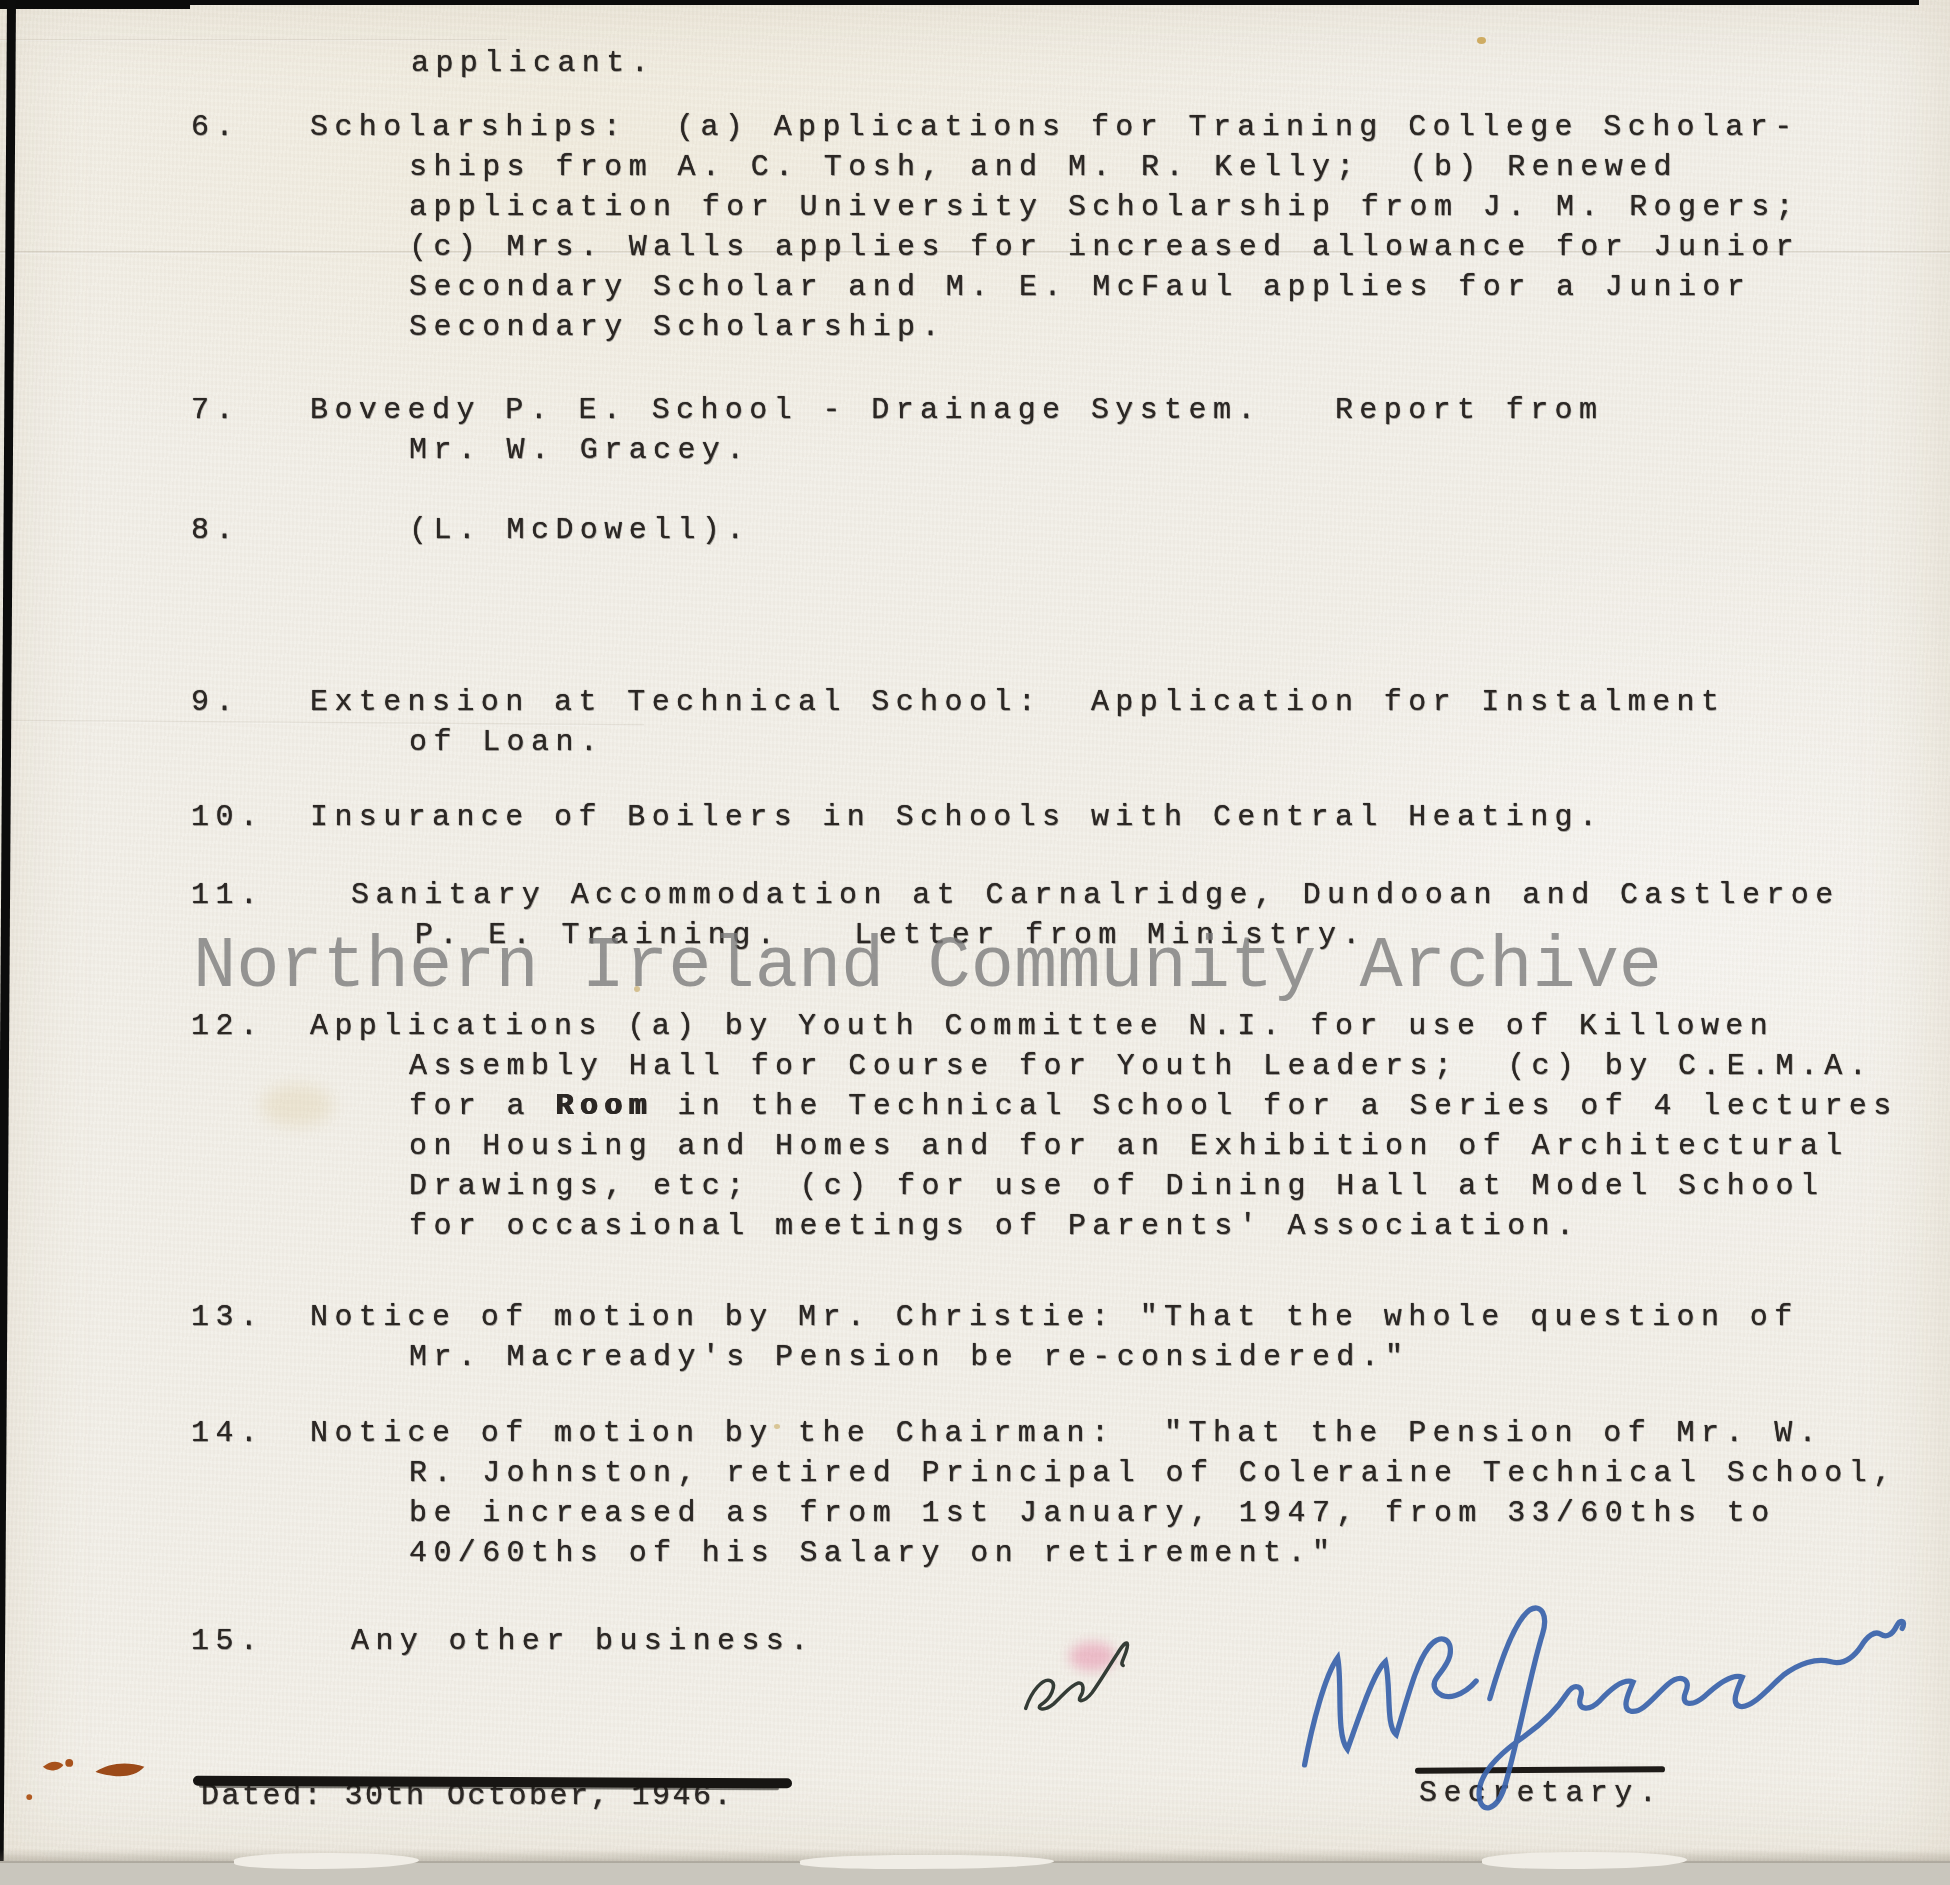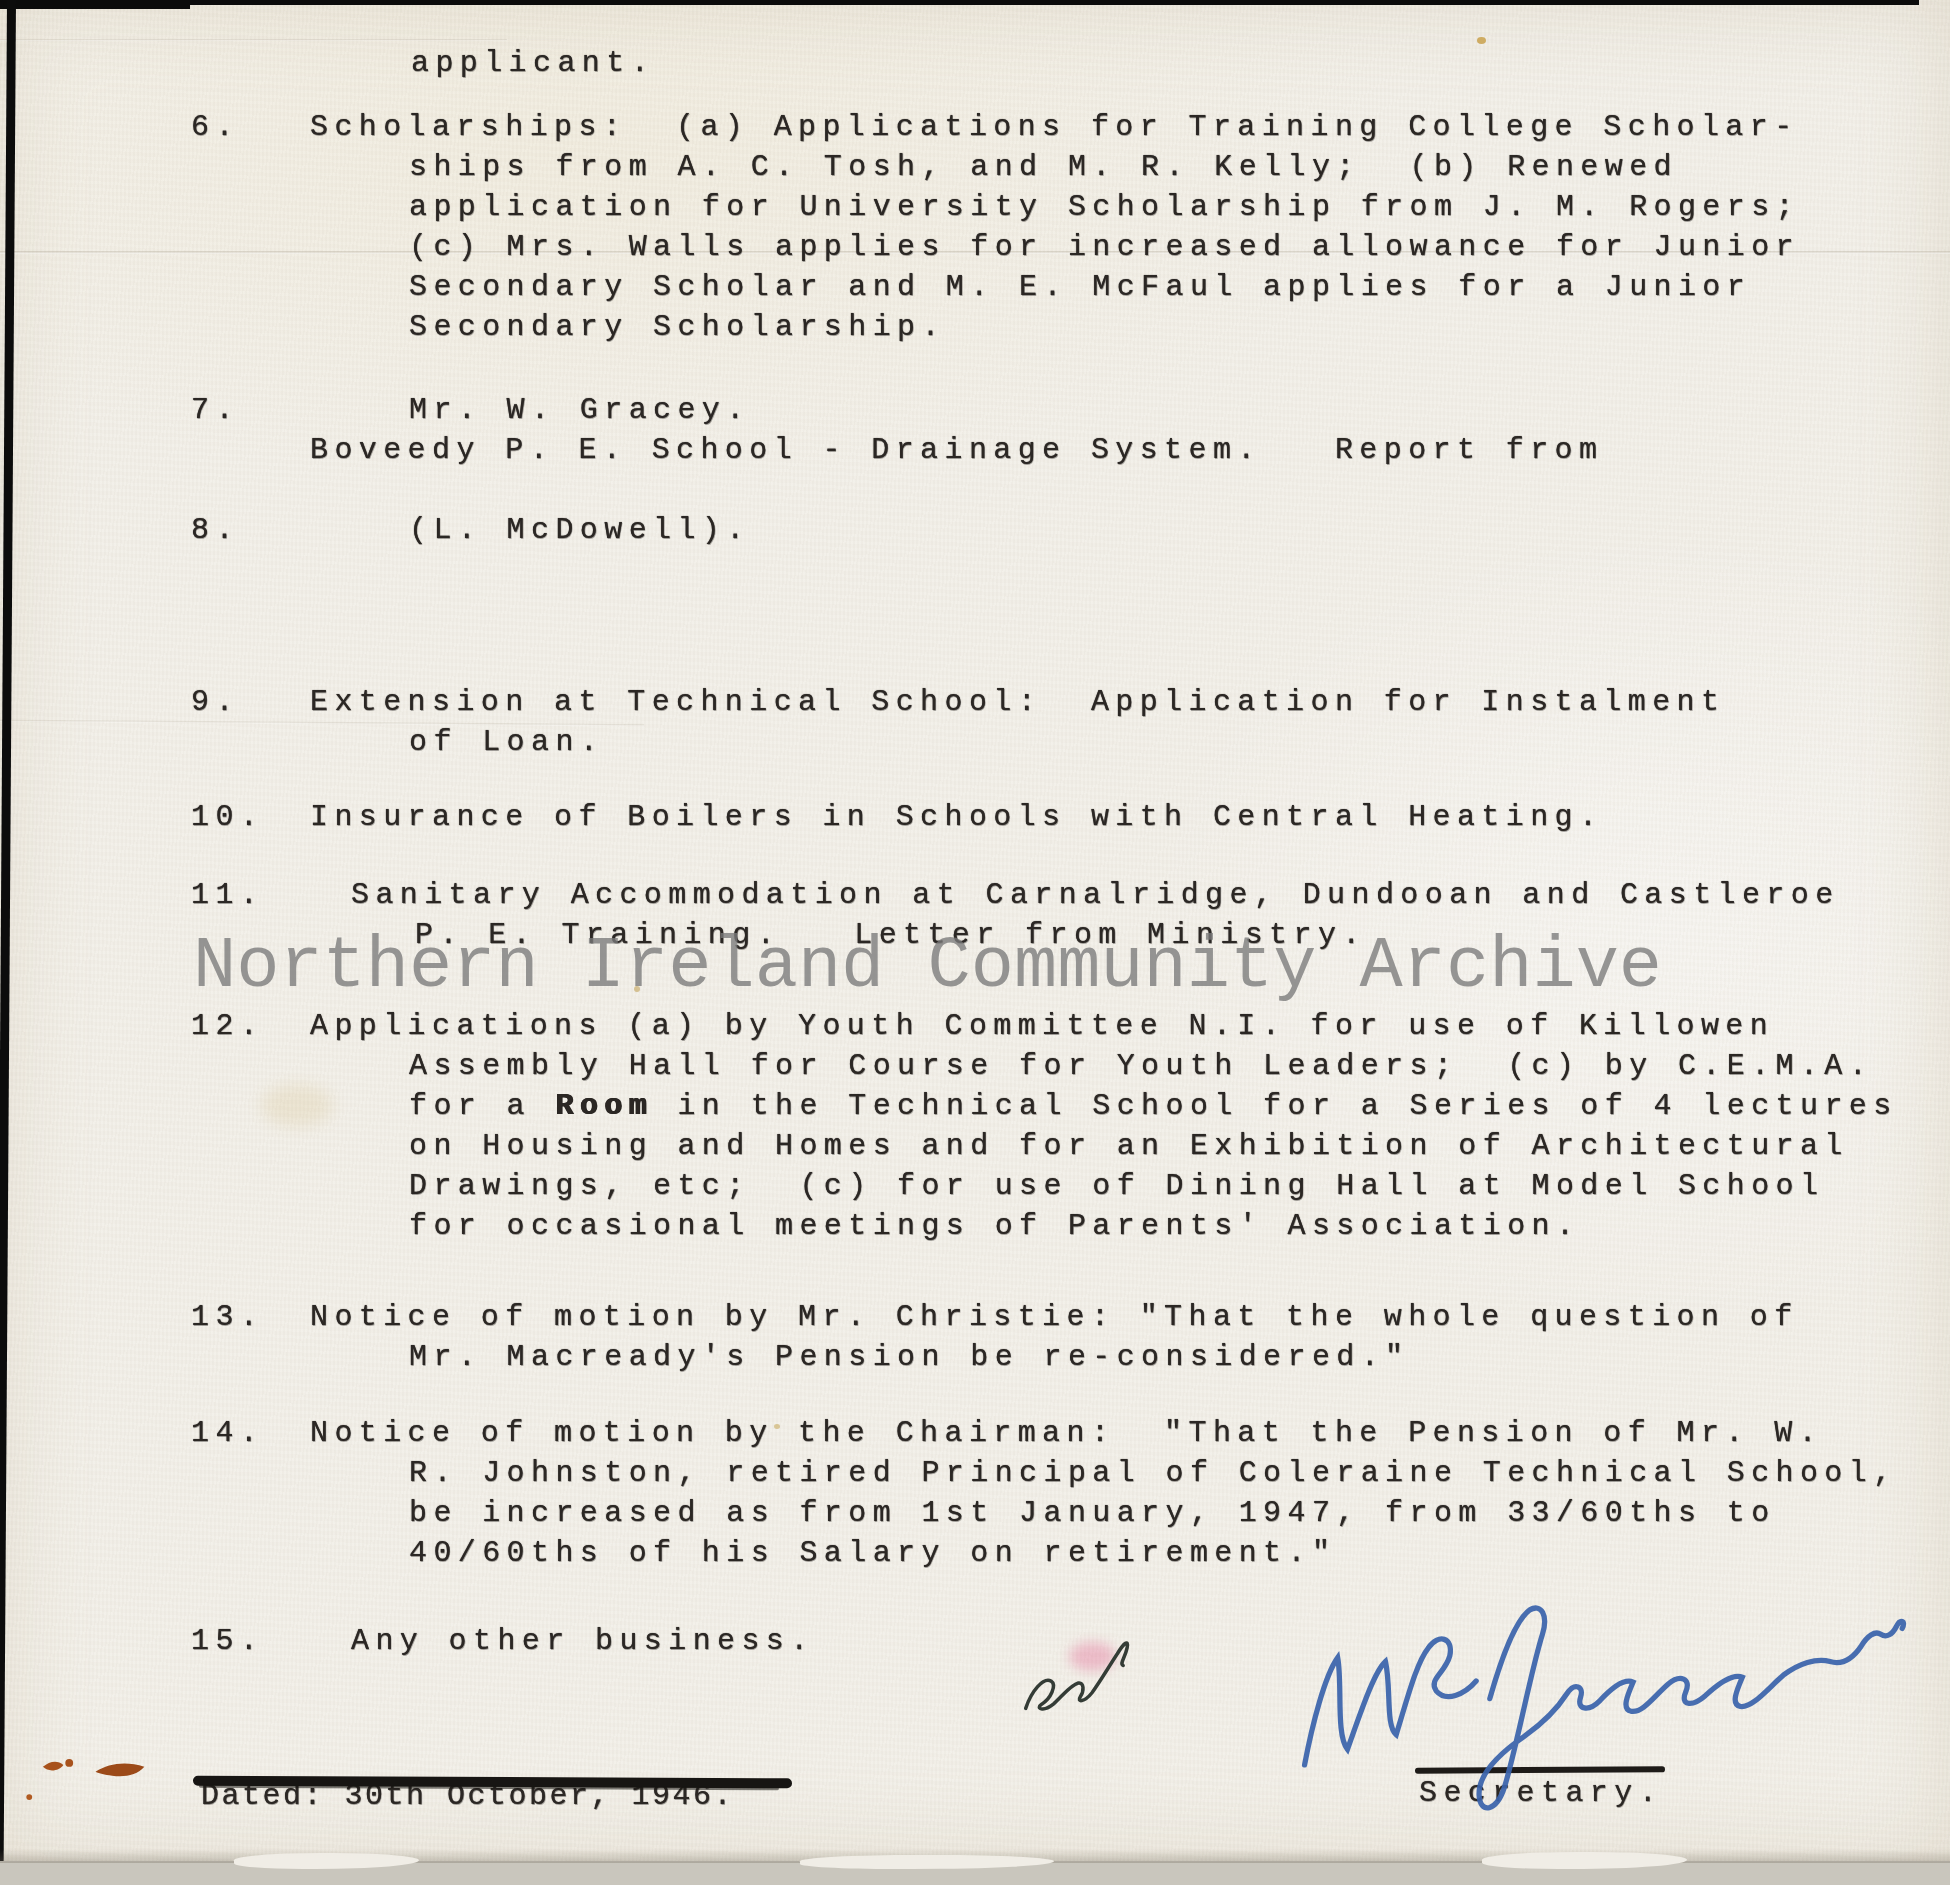--- a/index.html
+++ b/index.html
@@ -100,21 +100,21 @@
 
   <div id="carryover" class="tw">applicant.</div>
 
   <div id="agenda-list">
       <div class="agenda-item" id="item-6">
     <span class="tw item-number">6.</span>
     <div class="tw item-text"><div class="line">Scholarships:  (a) Applications for Training College Scholar-</div><div class="line cont">ships from A. C. Tosh, and M. R. Kelly;  (b) Renewed</div><div class="line cont">application for University Scholarship from J. M. Rogers;</div><div class="line cont">(c) Mrs. Walls applies for increased allowance for Junior</div><div class="line cont">Secondary Scholar and M. E. McFaul applies for a Junior</div><div class="line cont">Secondary Scholarship.</div></div>
   </div>
       <div class="agenda-item" id="item-7">
     <span class="tw item-number">7.</span>
-    <div class="tw item-text"><div class="line cont">Mr. W. Gracey.</div><div class="line">Boveedy P. E. School - Drainage System.   Report from</div></div>
+    <div class="tw item-text"><div class="line">Boveedy P. E. School - Drainage System.   Report from</div><div class="line cont">Mr. W. Gracey.</div></div>
   </div>
       <div class="agenda-item" id="item-8">
     <span class="tw item-number">8.</span>
     <div class="tw item-text"><div class="line cont">(L. McDowell).</div></div>
   </div>
       <div class="agenda-item" id="item-9">
     <span class="tw item-number">9.</span>
     <div class="tw item-text"><div class="line">Extension at Technical School:  Application for Instalment</div><div class="line cont">of Loan.</div></div>
   </div>
       <div class="agenda-item" id="item-10">

